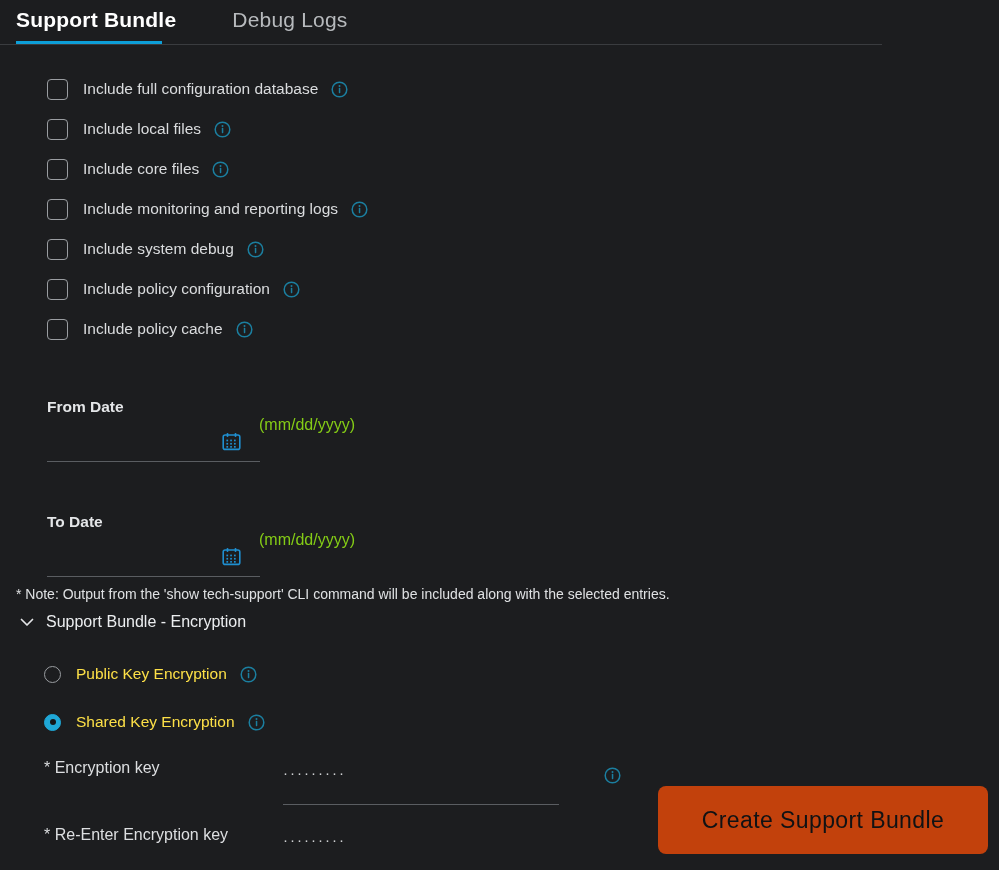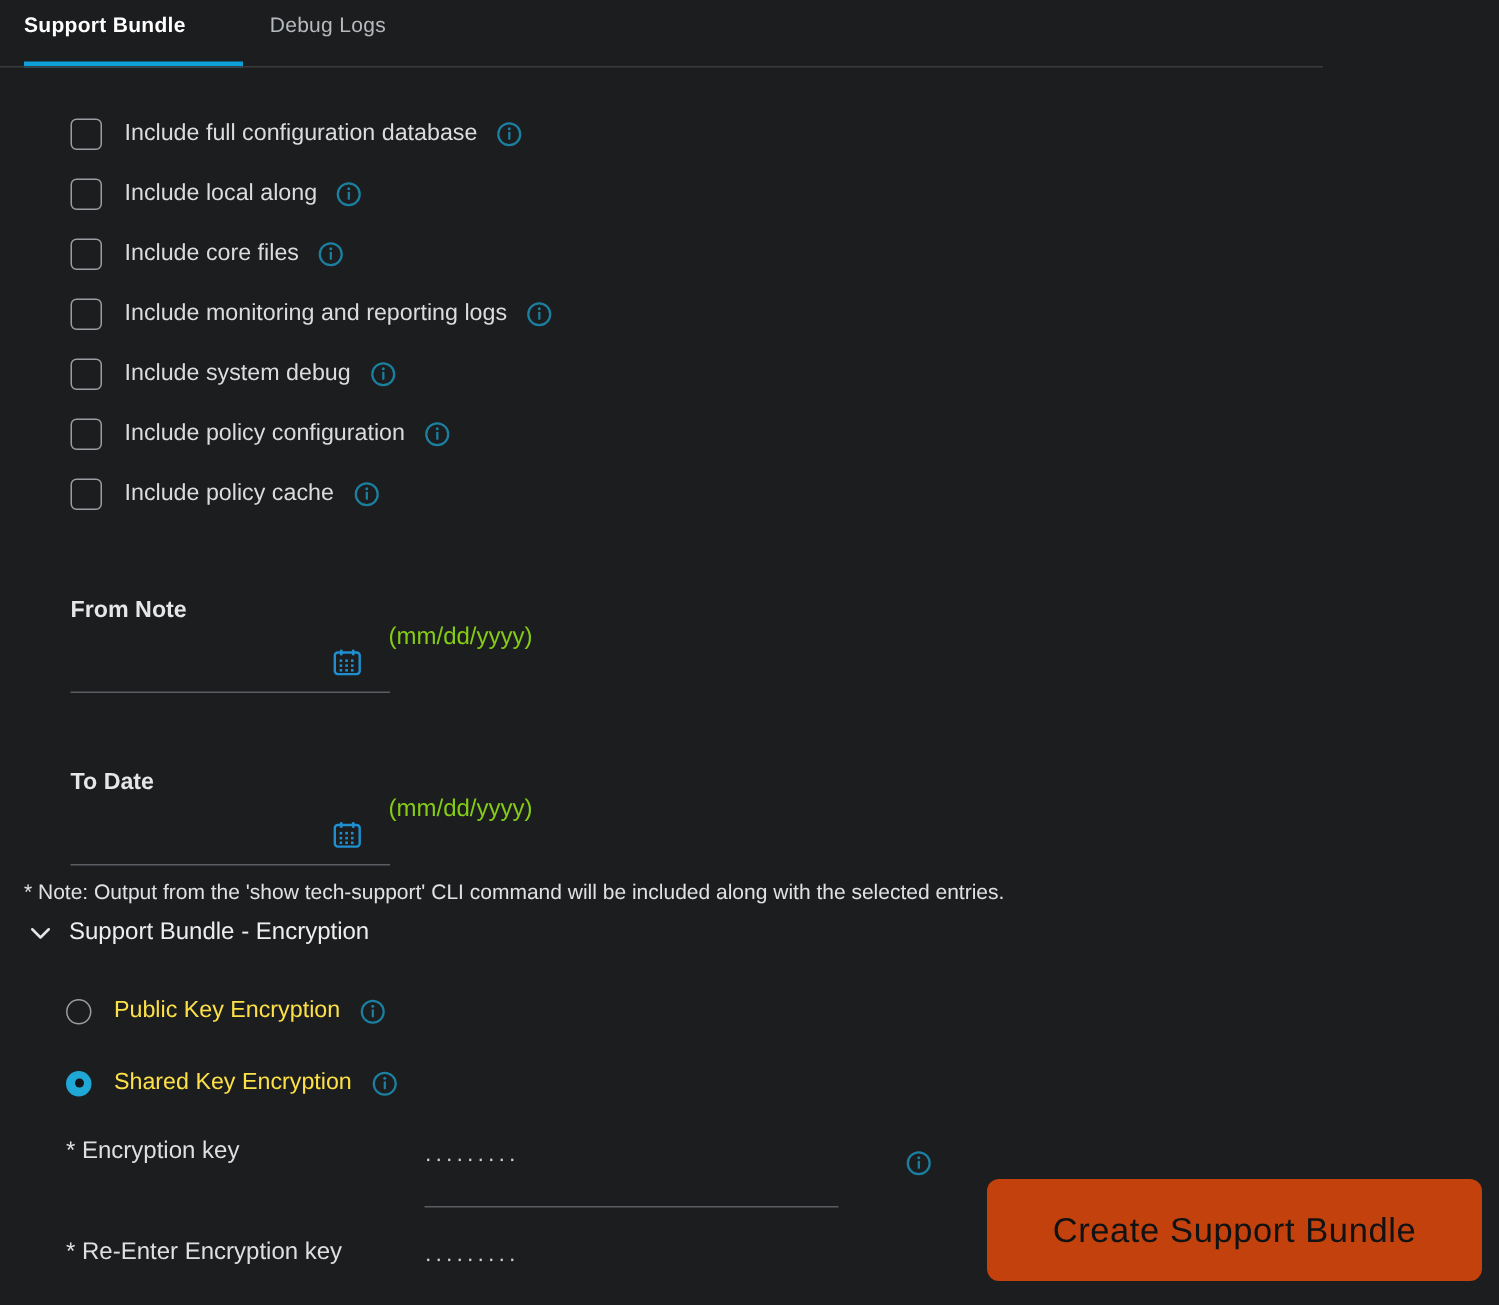--- a/index.html
+++ b/index.html
@@ -23,21 +23,21 @@
     width: 882px;
     height: 48px;
   }
   .tabbar .tabs {
     position: absolute;
     left: 16px; top: 4px;
     display: flex;
     align-items: flex-start;
   }
   .tab {
-    font-size: 14px;
+    font-size: 21px;
     letter-spacing: .2px;
     padding: 4px 0 12px 0;
     color: #b7babd;
     cursor: pointer;
     white-space: nowrap;
   }
   .tab.active {
     color: #ffffff;
     font-weight: bold;
   }
@@ -271,21 +271,21 @@
           <circle cx="8.5" cy="8.5" r="7.3" fill="none" stroke="#1b7fa0" stroke-width="1.5"></circle>
           <circle cx="8.5" cy="4.9" r="1" fill="#1b7fa0"></circle>
           <rect x="7.8" y="6.8" width="1.5" height="5.4" rx=".6" fill="#1b7fa0"></rect>
         </svg>
     </span>
   </div>
 
 
   <div class="check-row">
     <span class="cbox"></span>
-    <span class="check-label">Include local along</span>
+    <span class="check-label">Include local files</span>
     <span class="info">
       <svg viewBox="0 0 17 17" width="17" height="17">
           <circle cx="8.5" cy="8.5" r="7.3" fill="none" stroke="#1b7fa0" stroke-width="1.5"></circle>
           <circle cx="8.5" cy="4.9" r="1" fill="#1b7fa0"></circle>
           <rect x="7.8" y="6.8" width="1.5" height="5.4" rx=".6" fill="#1b7fa0"></rect>
         </svg>
     </span>
   </div>
 
   <div class="check-row">
@@ -343,21 +343,21 @@
       <svg viewBox="0 0 17 17" width="17" height="17">
           <circle cx="8.5" cy="8.5" r="7.3" fill="none" stroke="#1b7fa0" stroke-width="1.5"></circle>
           <circle cx="8.5" cy="4.9" r="1" fill="#1b7fa0"></circle>
           <rect x="7.8" y="6.8" width="1.5" height="5.4" rx=".6" fill="#1b7fa0"></rect>
         </svg>
     </span>
   </div>
 </div>
 
 <div class="datefield" style="top:398px;">
-  <div class="date-label">From Note</div>
+  <div class="date-label">From Date</div>
   <div class="date-input-wrap">
     <span class="cal-icon">
       <svg viewBox="0 0 19 19" width="19" height="19">
         <rect x="1.2" y="3" width="16.6" height="14.4" rx="2" fill="none" stroke="#1f8fd0" stroke-width="1.6"></rect>
         <rect x="4.6" y="1" width="1.8" height="4" rx=".8" fill="#1f8fd0"></rect>
         <rect x="12.6" y="1" width="1.8" height="4" rx=".8" fill="#1f8fd0"></rect>
         <g fill="#1f8fd0">
           <rect x="4.4" y="7.6" width="1.7" height="1.7"></rect>
             <rect x="8.2" y="7.6" width="1.7" height="1.7"></rect>
             <rect x="12" y="7.6" width="1.7" height="1.7"></rect>

